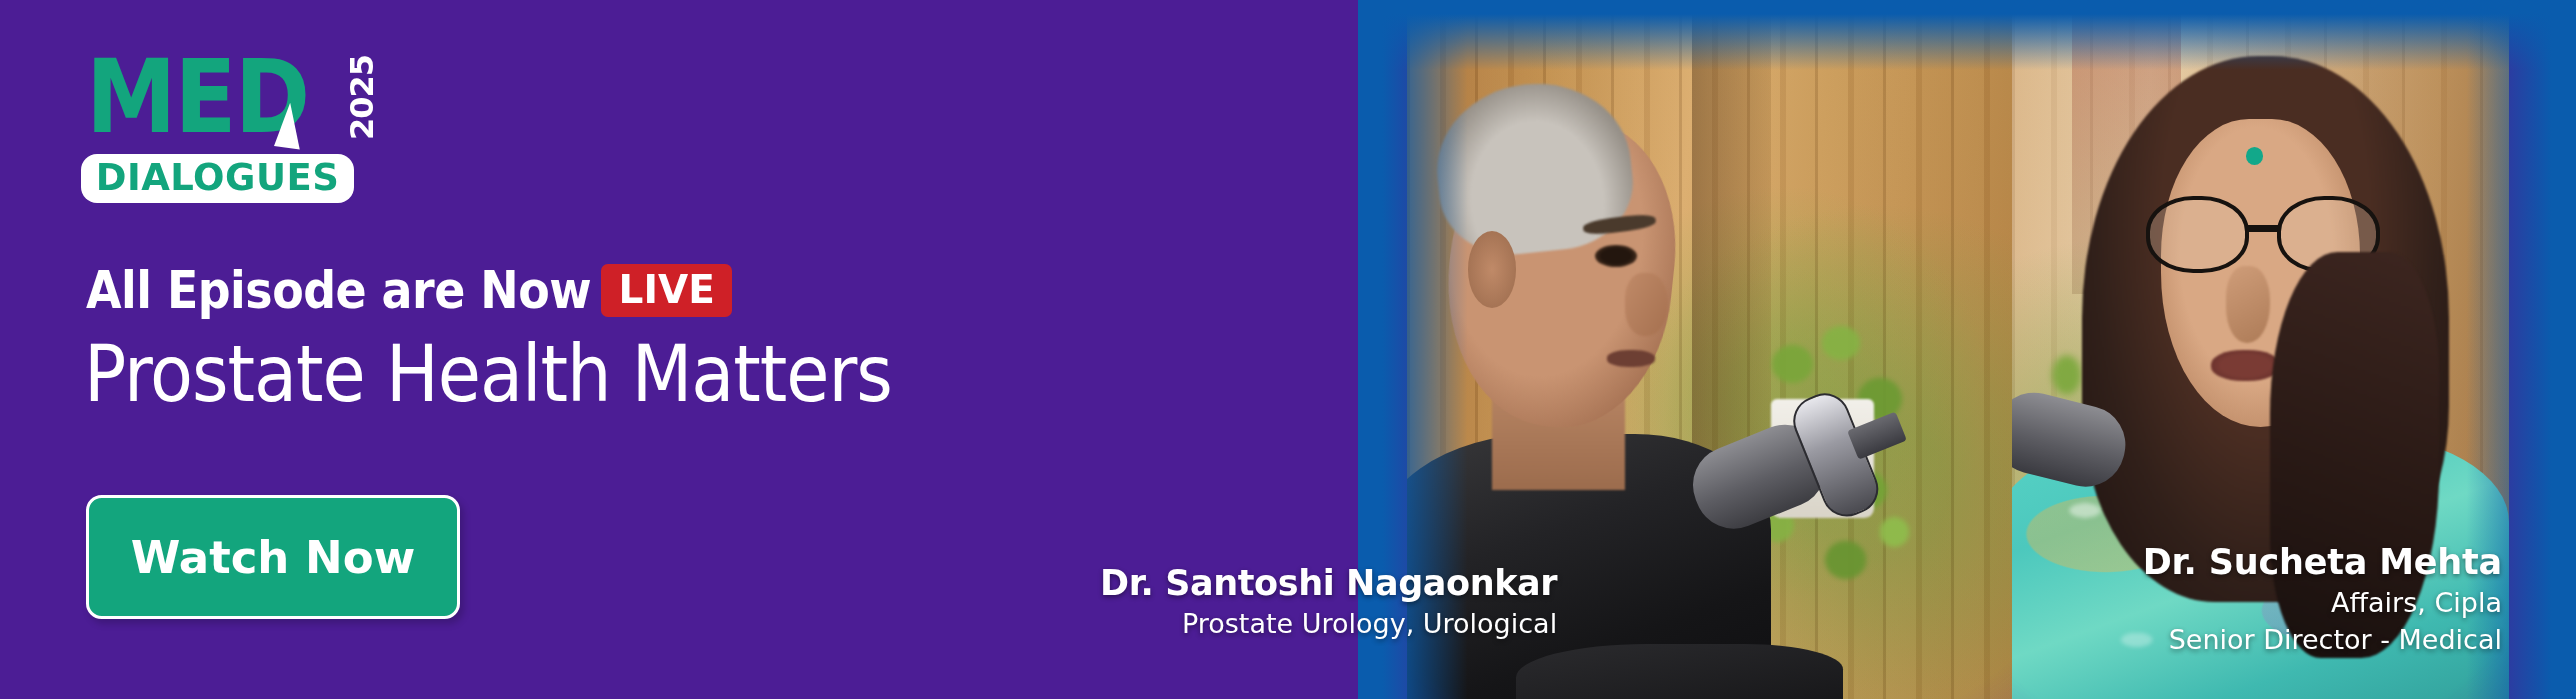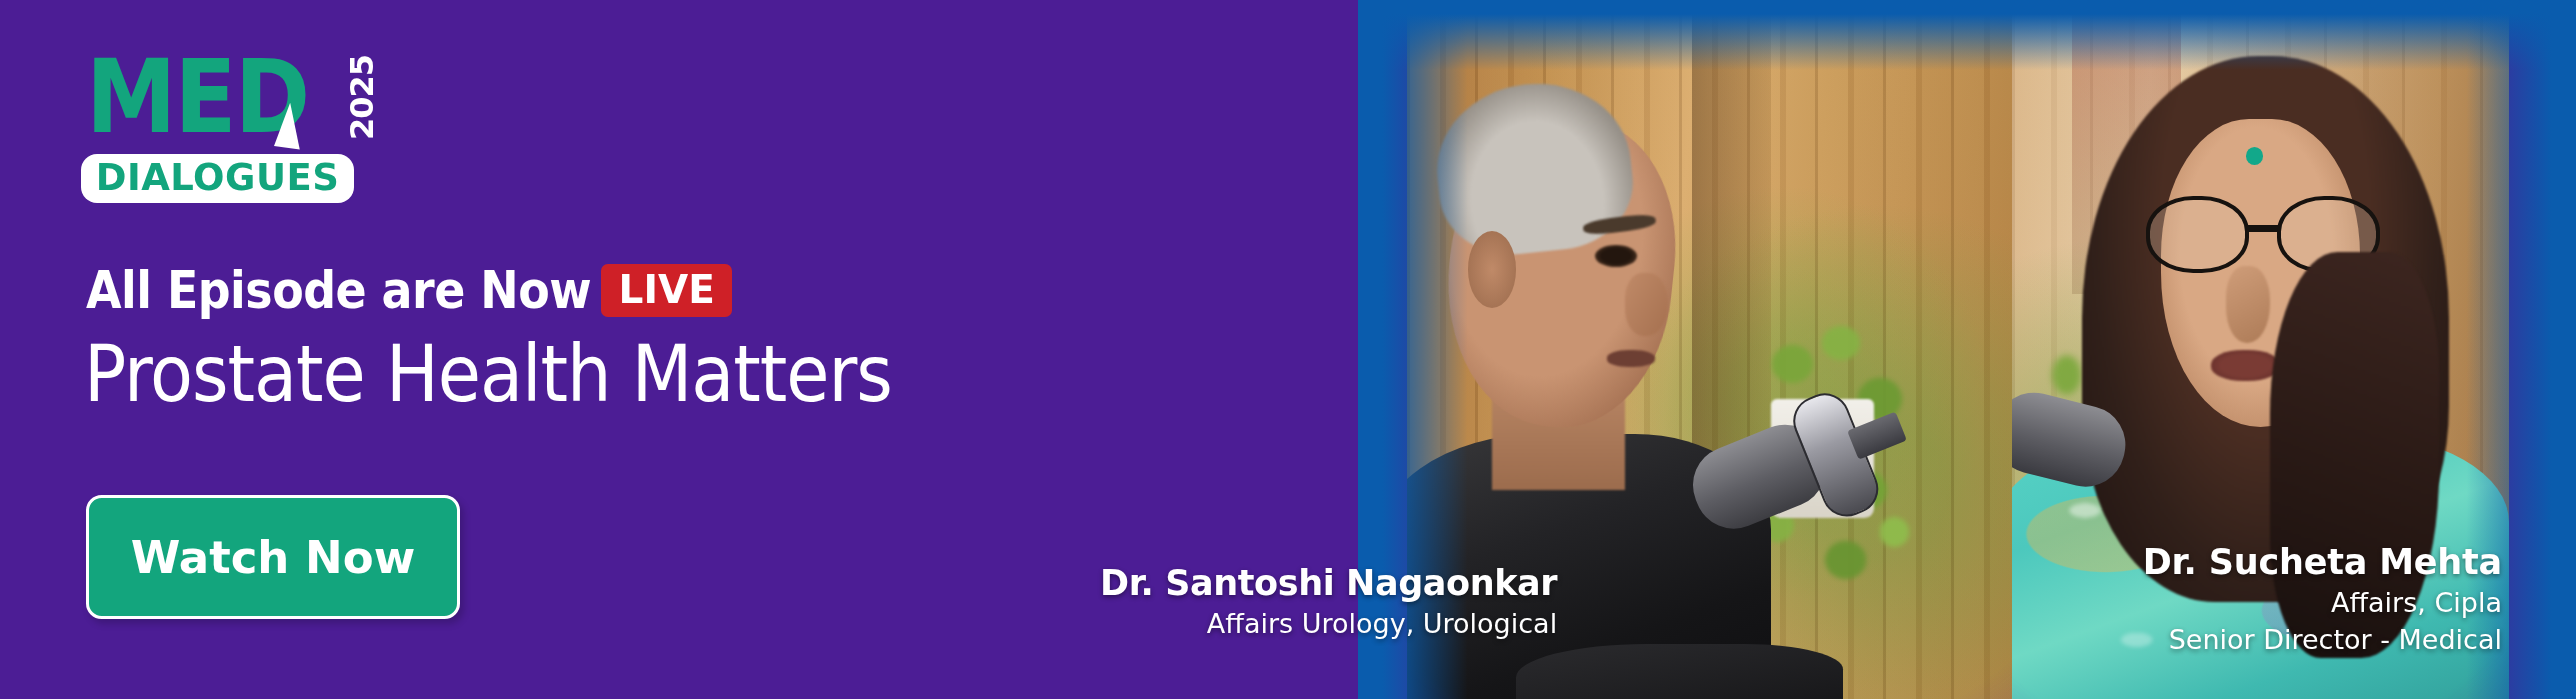--- a/index.html
+++ b/index.html
@@ -510,21 +510,21 @@
           <div class="mic-body"></div>
         </div>
       </div>
     </div>
 
     <div class="photo-fade"></div>
   </div>
 
   <div class="caption cap-a">
     <div class="cap-name">Dr. Santoshi Nagaonkar</div>
-    <div class="cap-role">Affairs Urology, Urological</div>
+    <div class="cap-role">Prostate Urology, Urological</div>
   </div>
 
   <div class="caption cap-b">
     <div class="cap-name">Dr. Sucheta Mehta</div>
     <div class="cap-role">Affairs, Cipla</div>
     <div class="cap-role">Senior Director - Medical</div>
   </div>
 
 </div>
 

